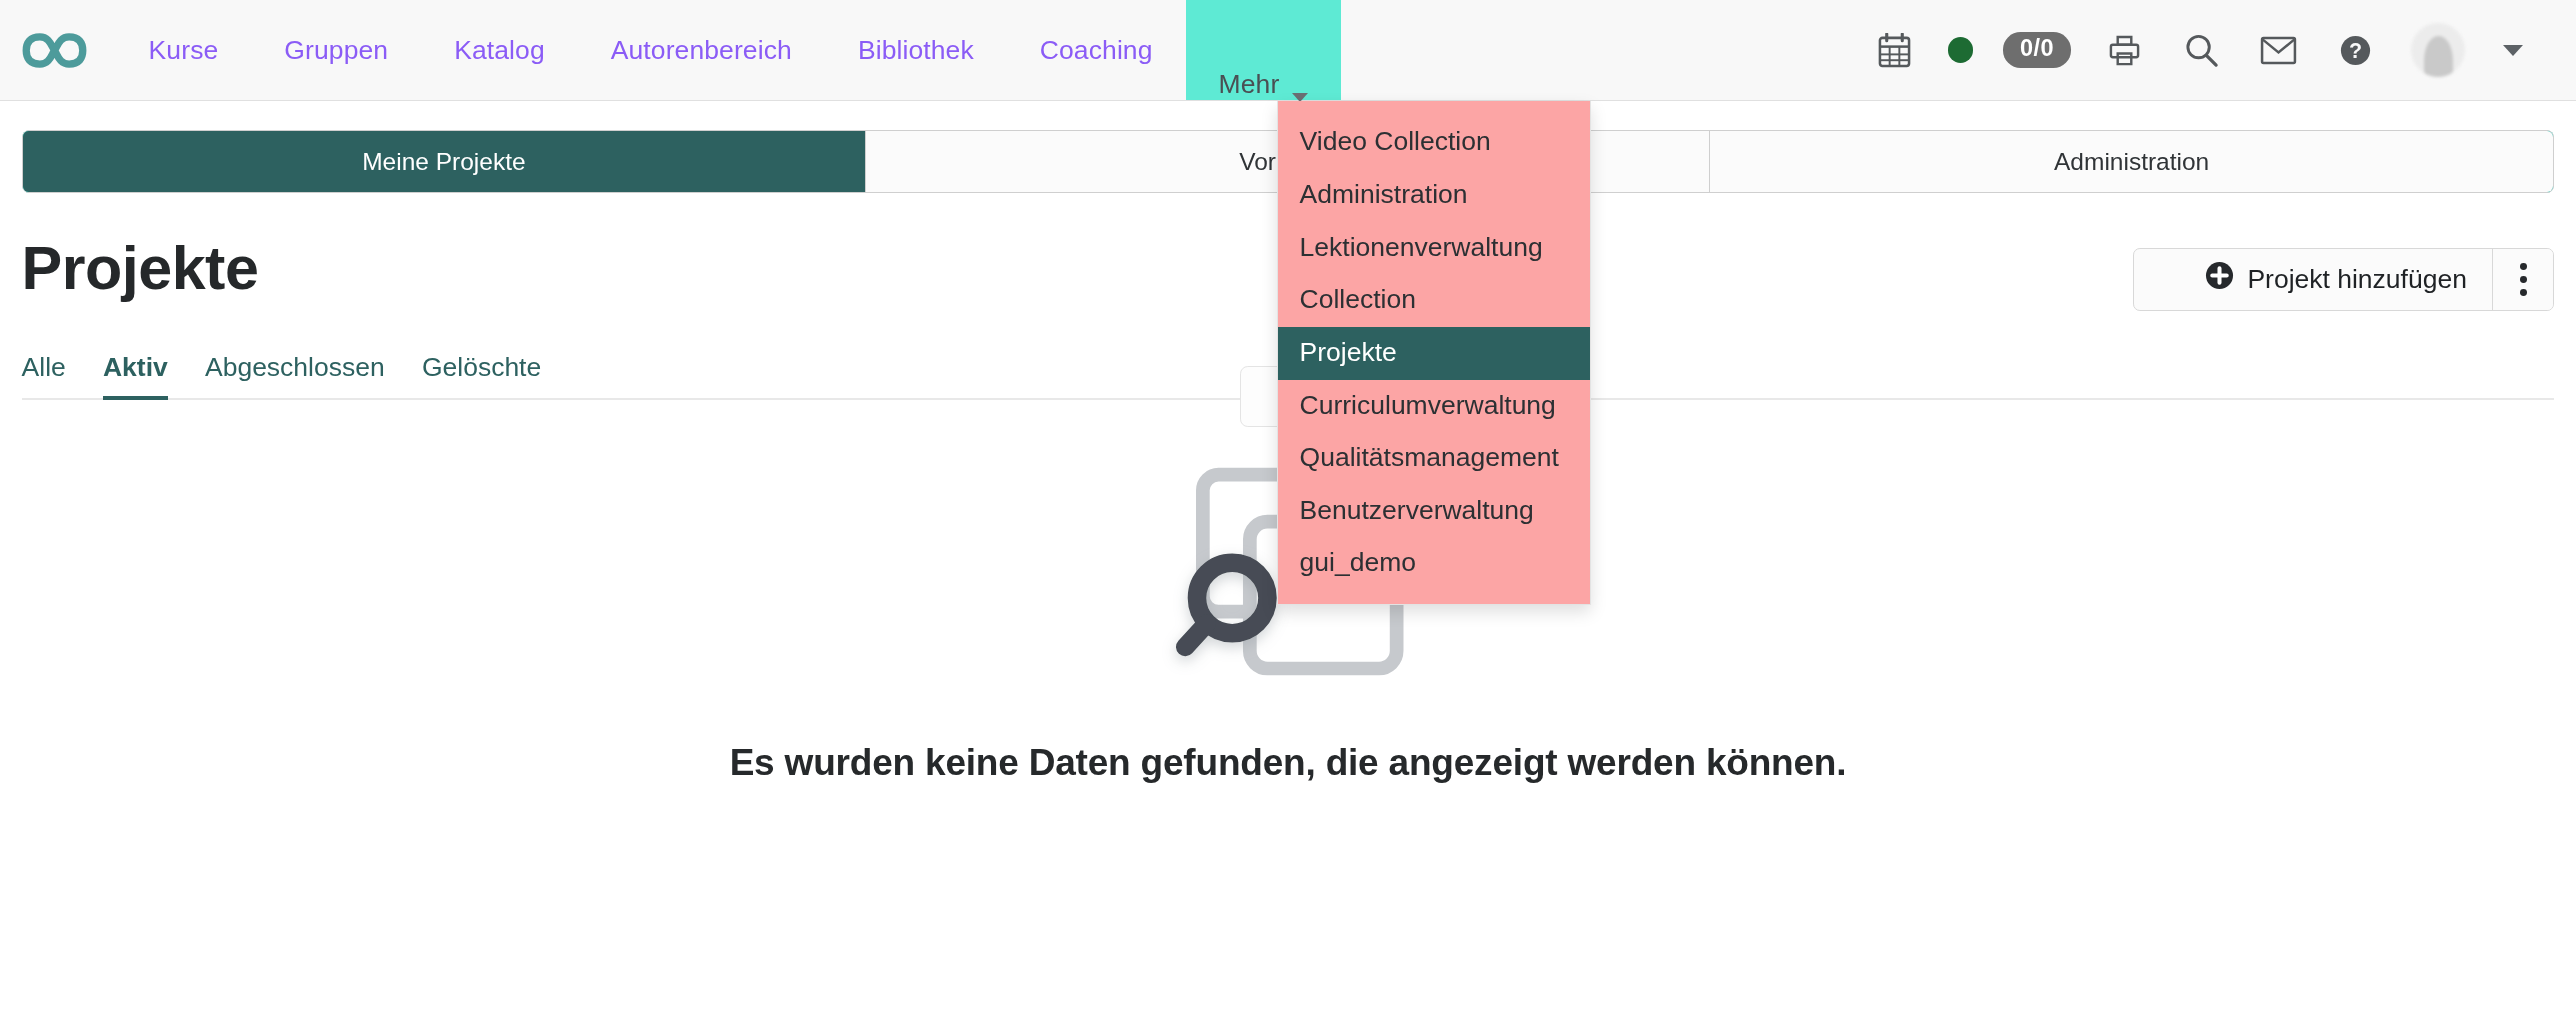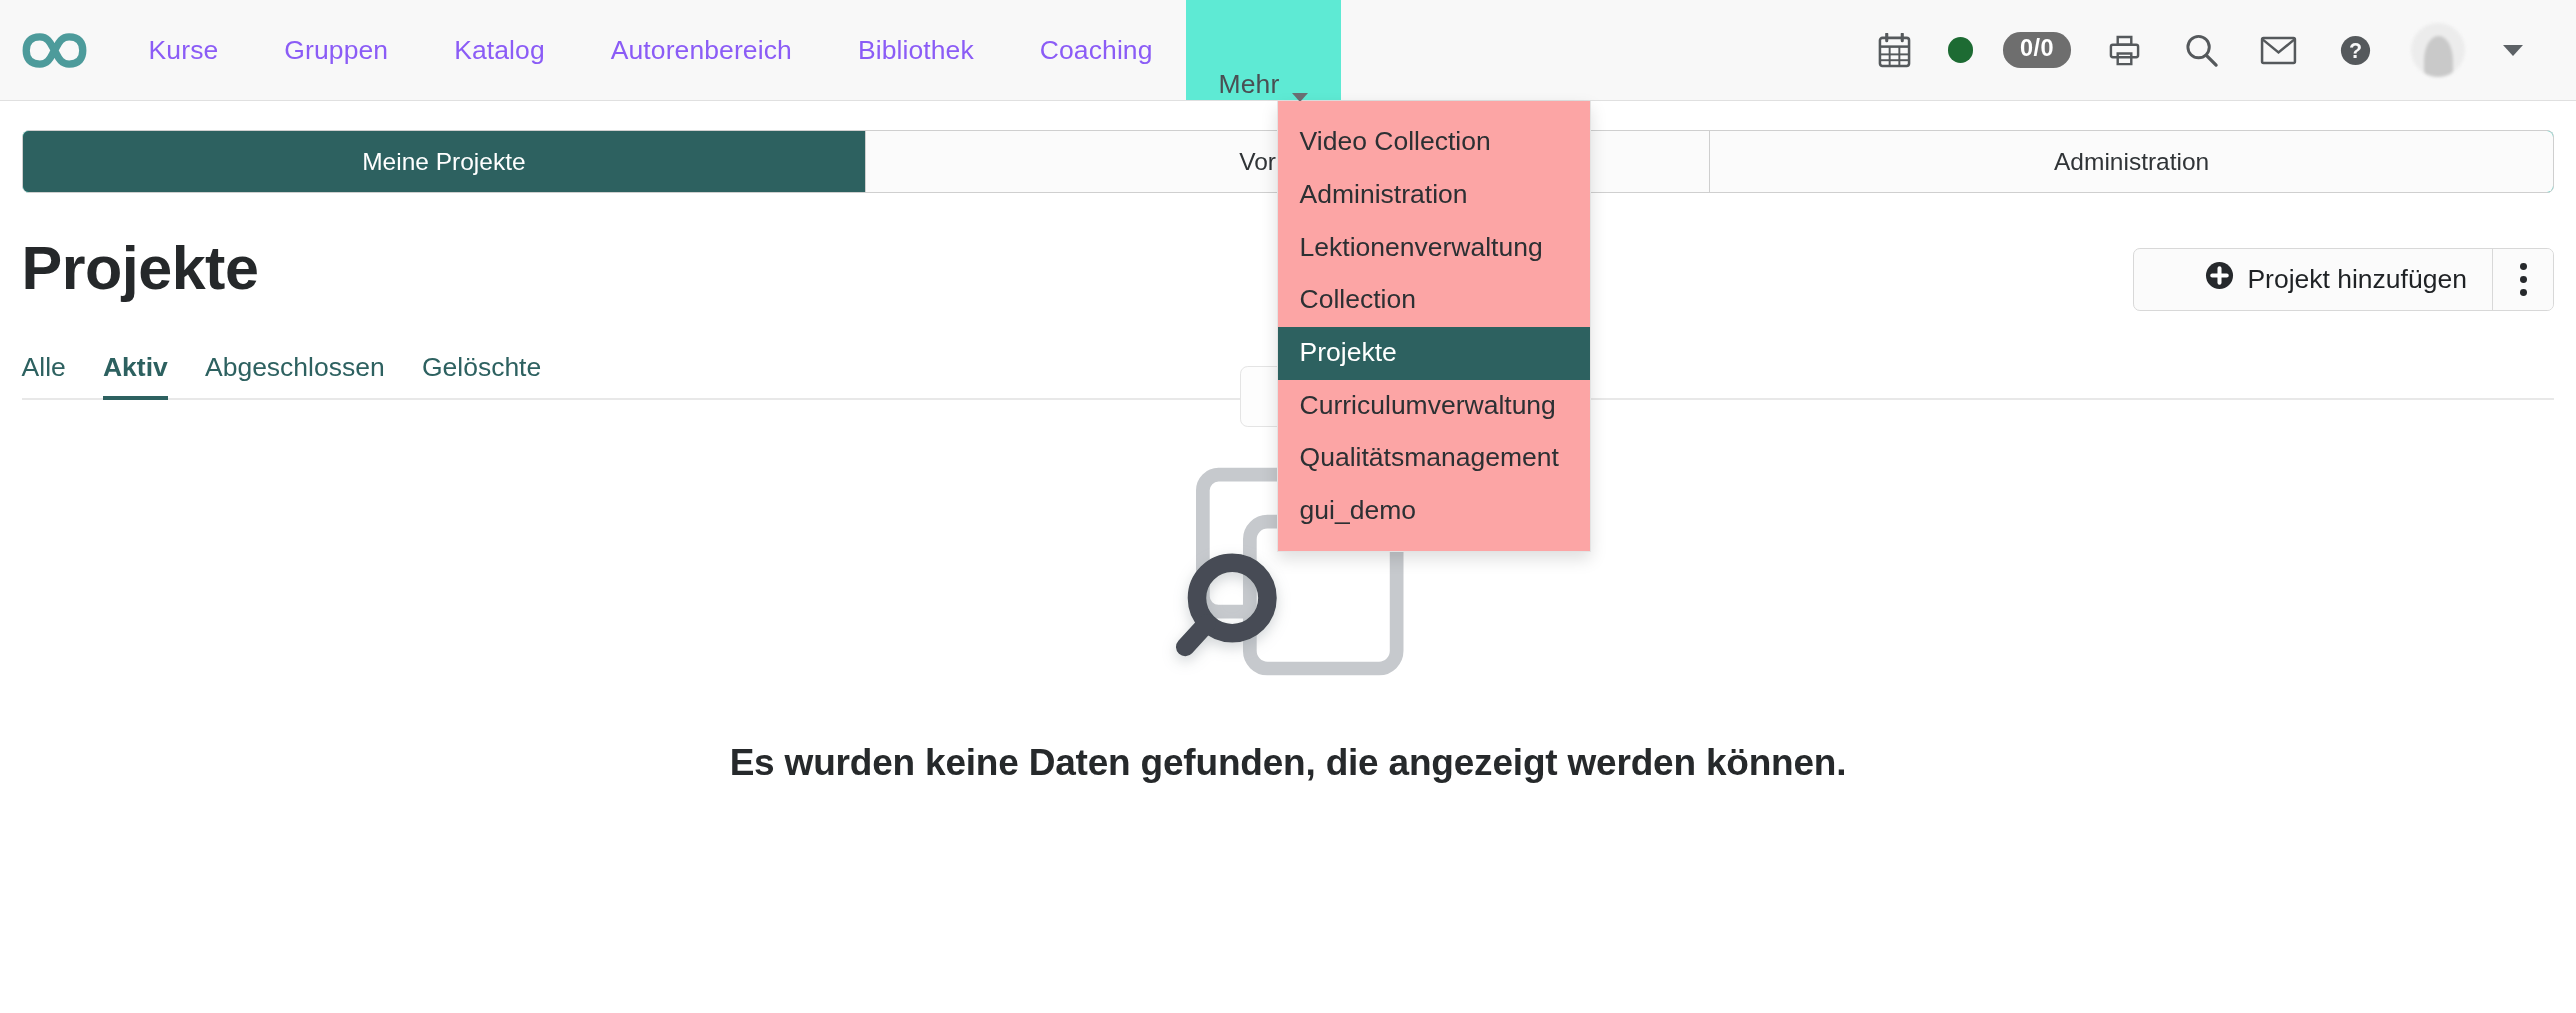--- a/index.html
+++ b/index.html
@@ -435,20 +435,23 @@
     <div class="dropdown-item selected">
       <span>Projekte</span>
     </div>
     <div class="dropdown-item">
       <span>Curriculumverwaltung</span>
     </div>
     <div class="dropdown-item">
       <span>Qualitätsmanagement</span>
     </div>
     <div class="dropdown-item">
+      <span>Benutzerverwaltung</span>
+    </div>
+    <div class="dropdown-item">
       <span>gui_demo</span>
     </div>
   </div>
 
 </div>
 
 <div class="tabbar-wrap">
   <div class="tabbar">
     <div class="seg-tab active">
       <span>Meine Projekte</span>

